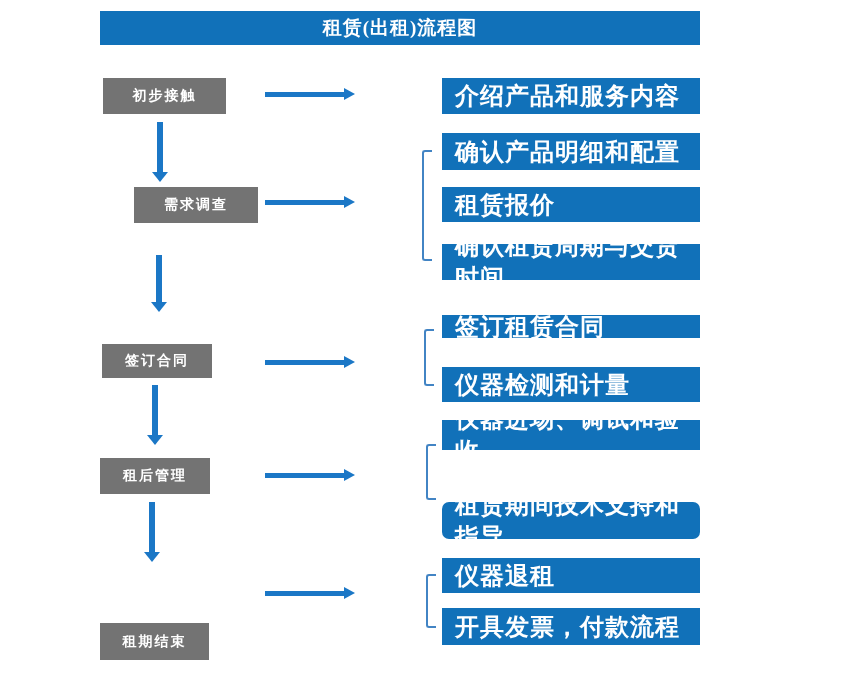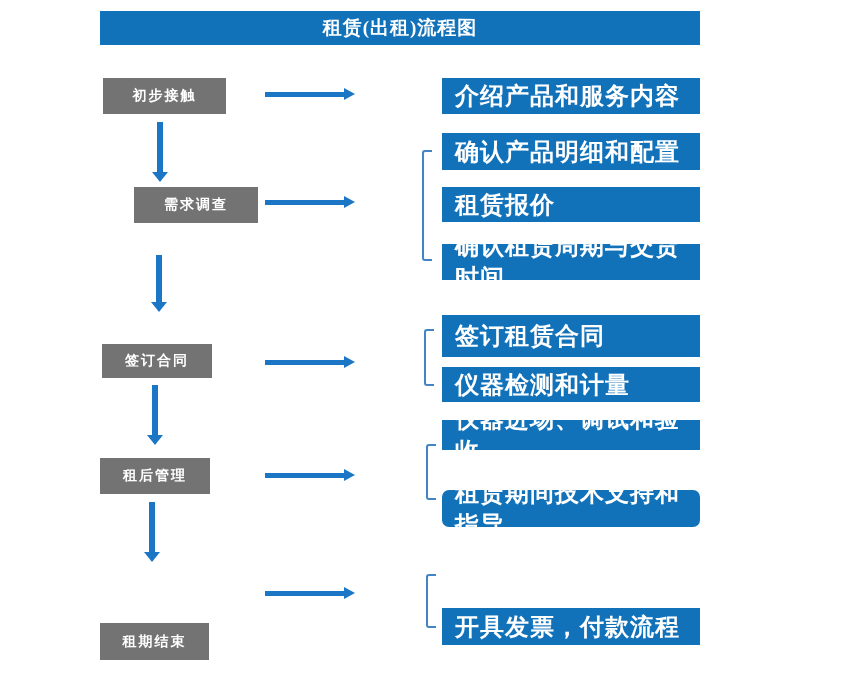--- a/index.html
+++ b/index.html
@@ -139,21 +139,22 @@
   <div class="bracket" style="left:424px; top:329px; height:57px;"></div>
   <div class="bracket" style="left:426px; top:444px; height:56px;"></div>
   <div class="bracket" style="left:426px; top:574px; height:54px;"></div>
 
   <div class="detail-box" style="top:78px;  height:36px;">介绍产品和服务内容</div>
 
   <div class="detail-box" style="top:133px; height:37px;">确认产品明细和配置</div>
   <div class="detail-box" style="top:187px; height:35px;">租赁报价</div>
   <div class="detail-box" style="top:244px; height:36px;">确认租赁周期与交货时间</div>
 
-  <div class="detail-box" style="top:315px; height:42px;">签订租赁合同</div>
+  <div class="detail-box" style="top:315px; height:23px;">签订租赁合同</div>
   <div class="detail-box" style="top:367px; height:35px;">仪器检测和计量</div>
 
   <div class="detail-box" style="top:420px; height:30px;">仪器进场、调试和验收</div>
-  <div class="detail-box" style="top:490px; height:37px;border-radius:7px;">租赁期间技术支持和指导</div>
+  <div class="detail-box" style="top:502px; height:37px;border-radius:7px;">租赁期间技术支持和指导</div>
 
+  <div class="detail-box" style="top:558px; height:35px;">仪器退租</div>
   <div class="detail-box" style="top:608px; height:37px;">开具发票，付款流程</div>
 
 </div>
 
 </body></html>

